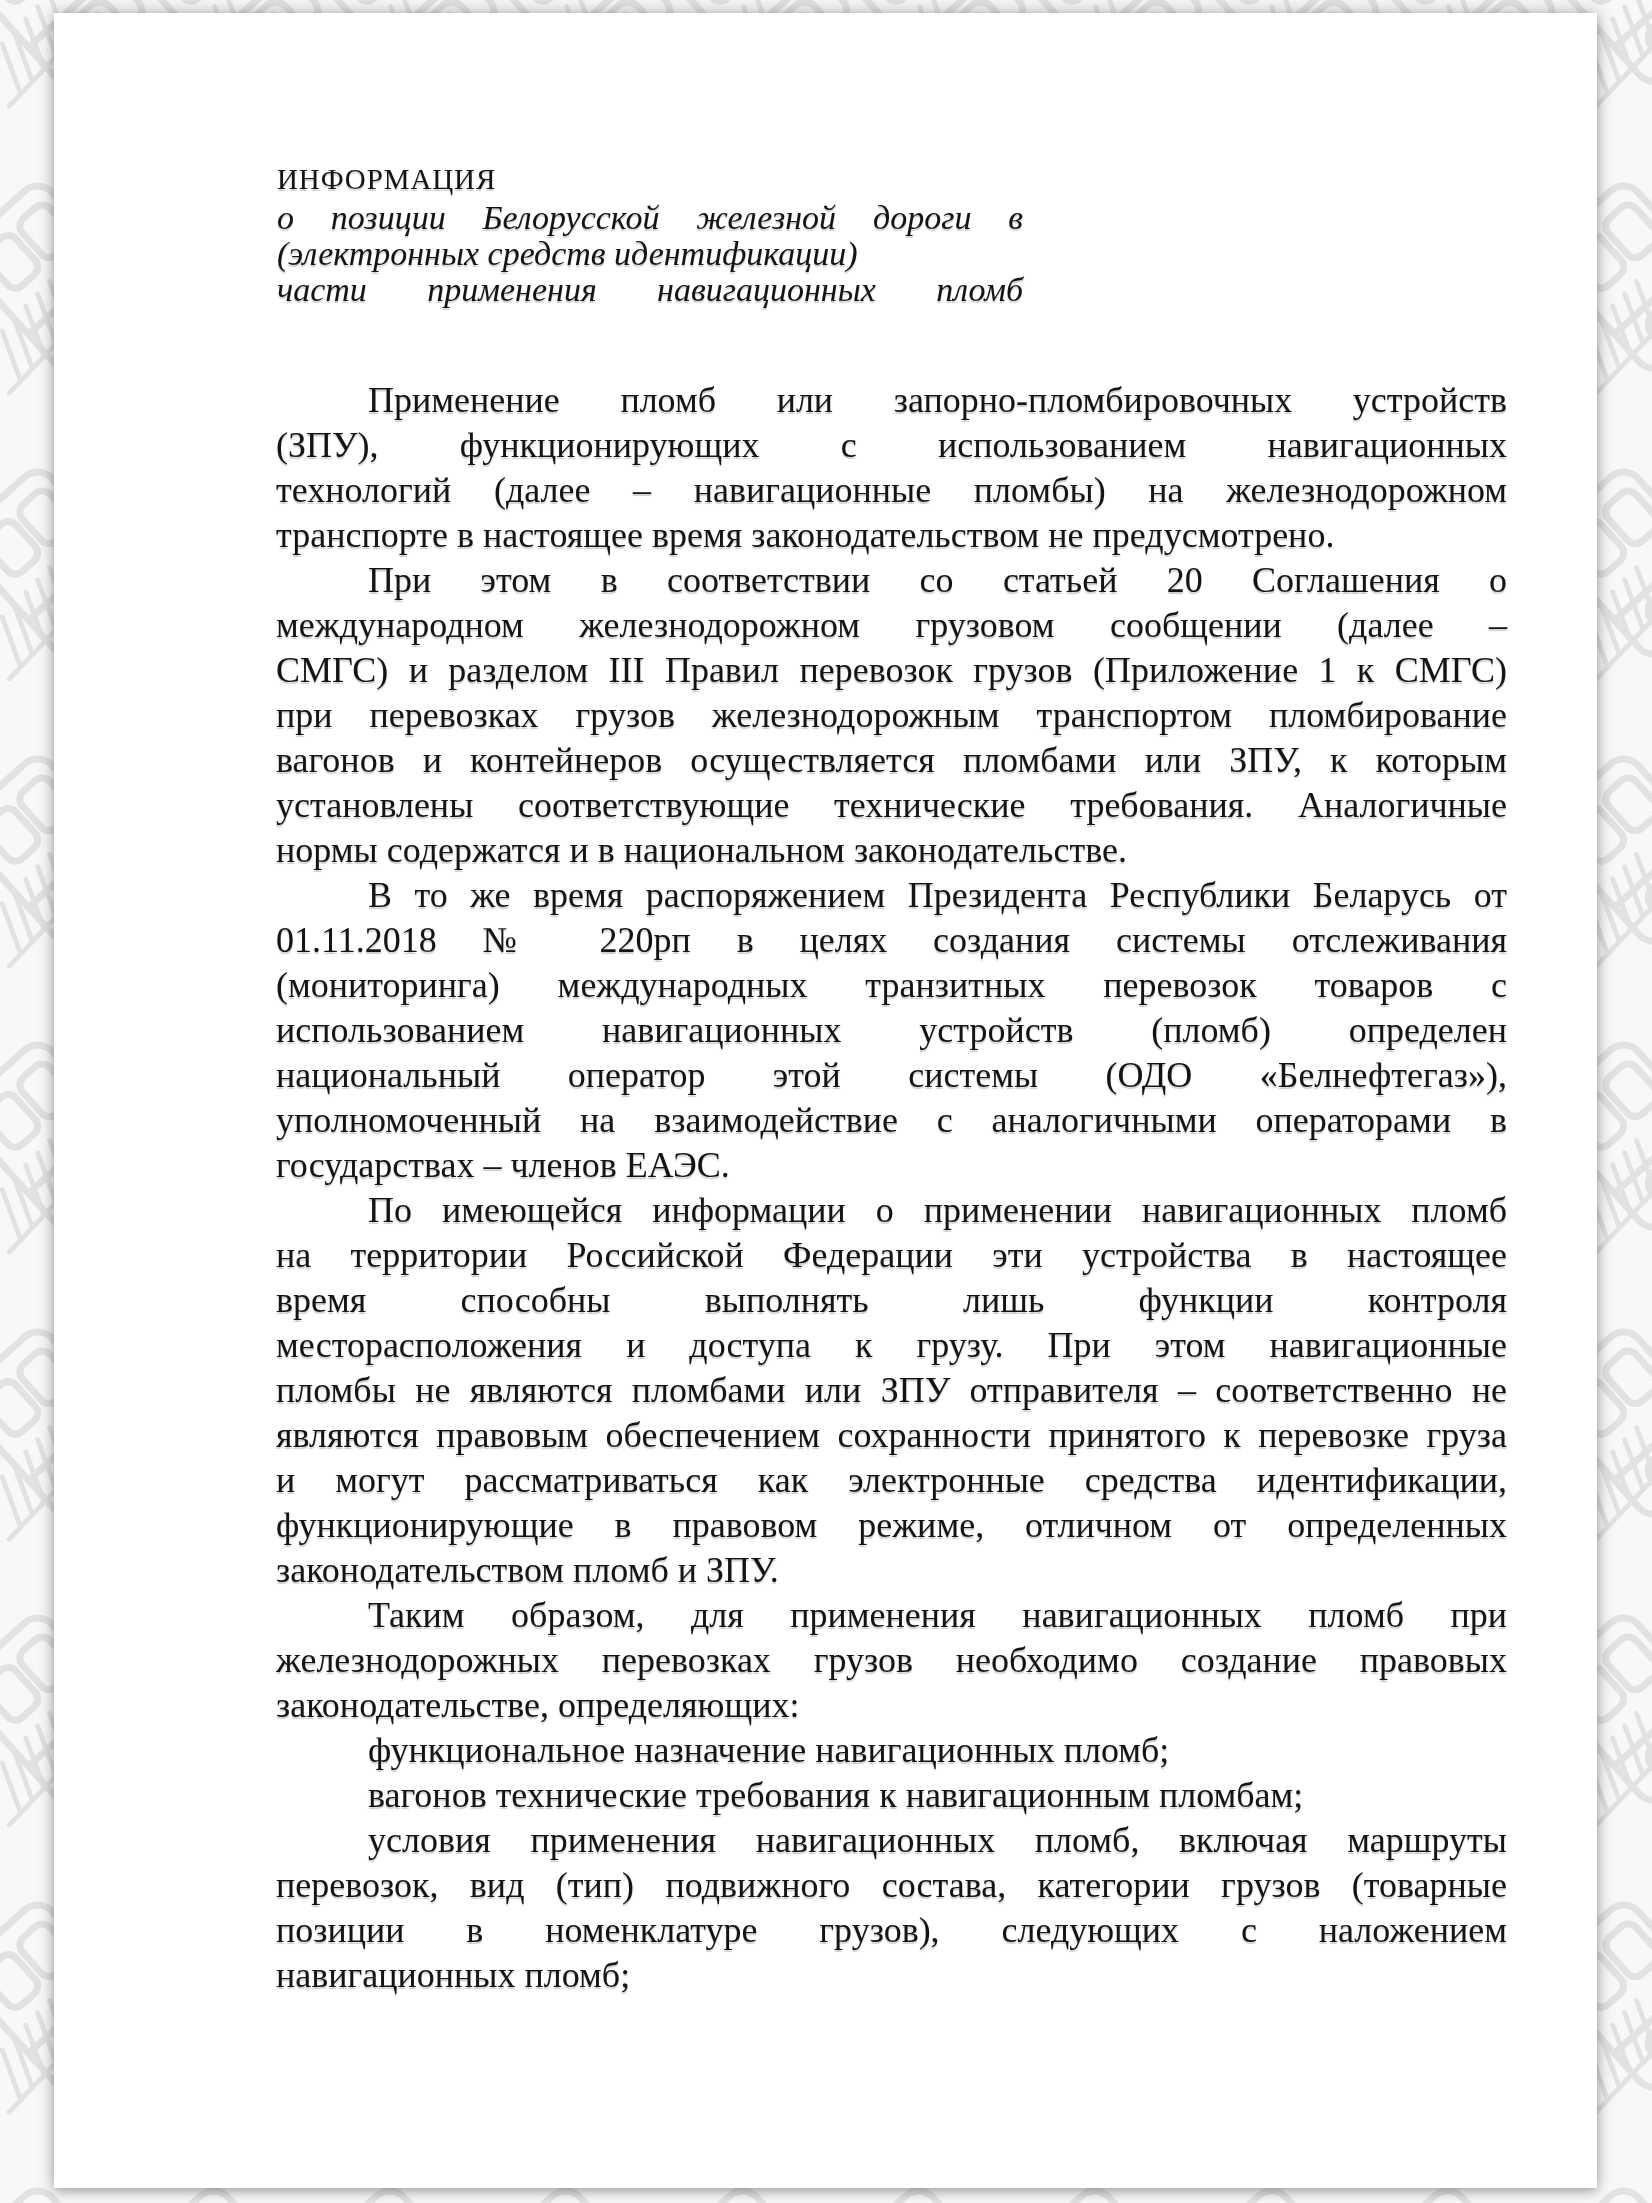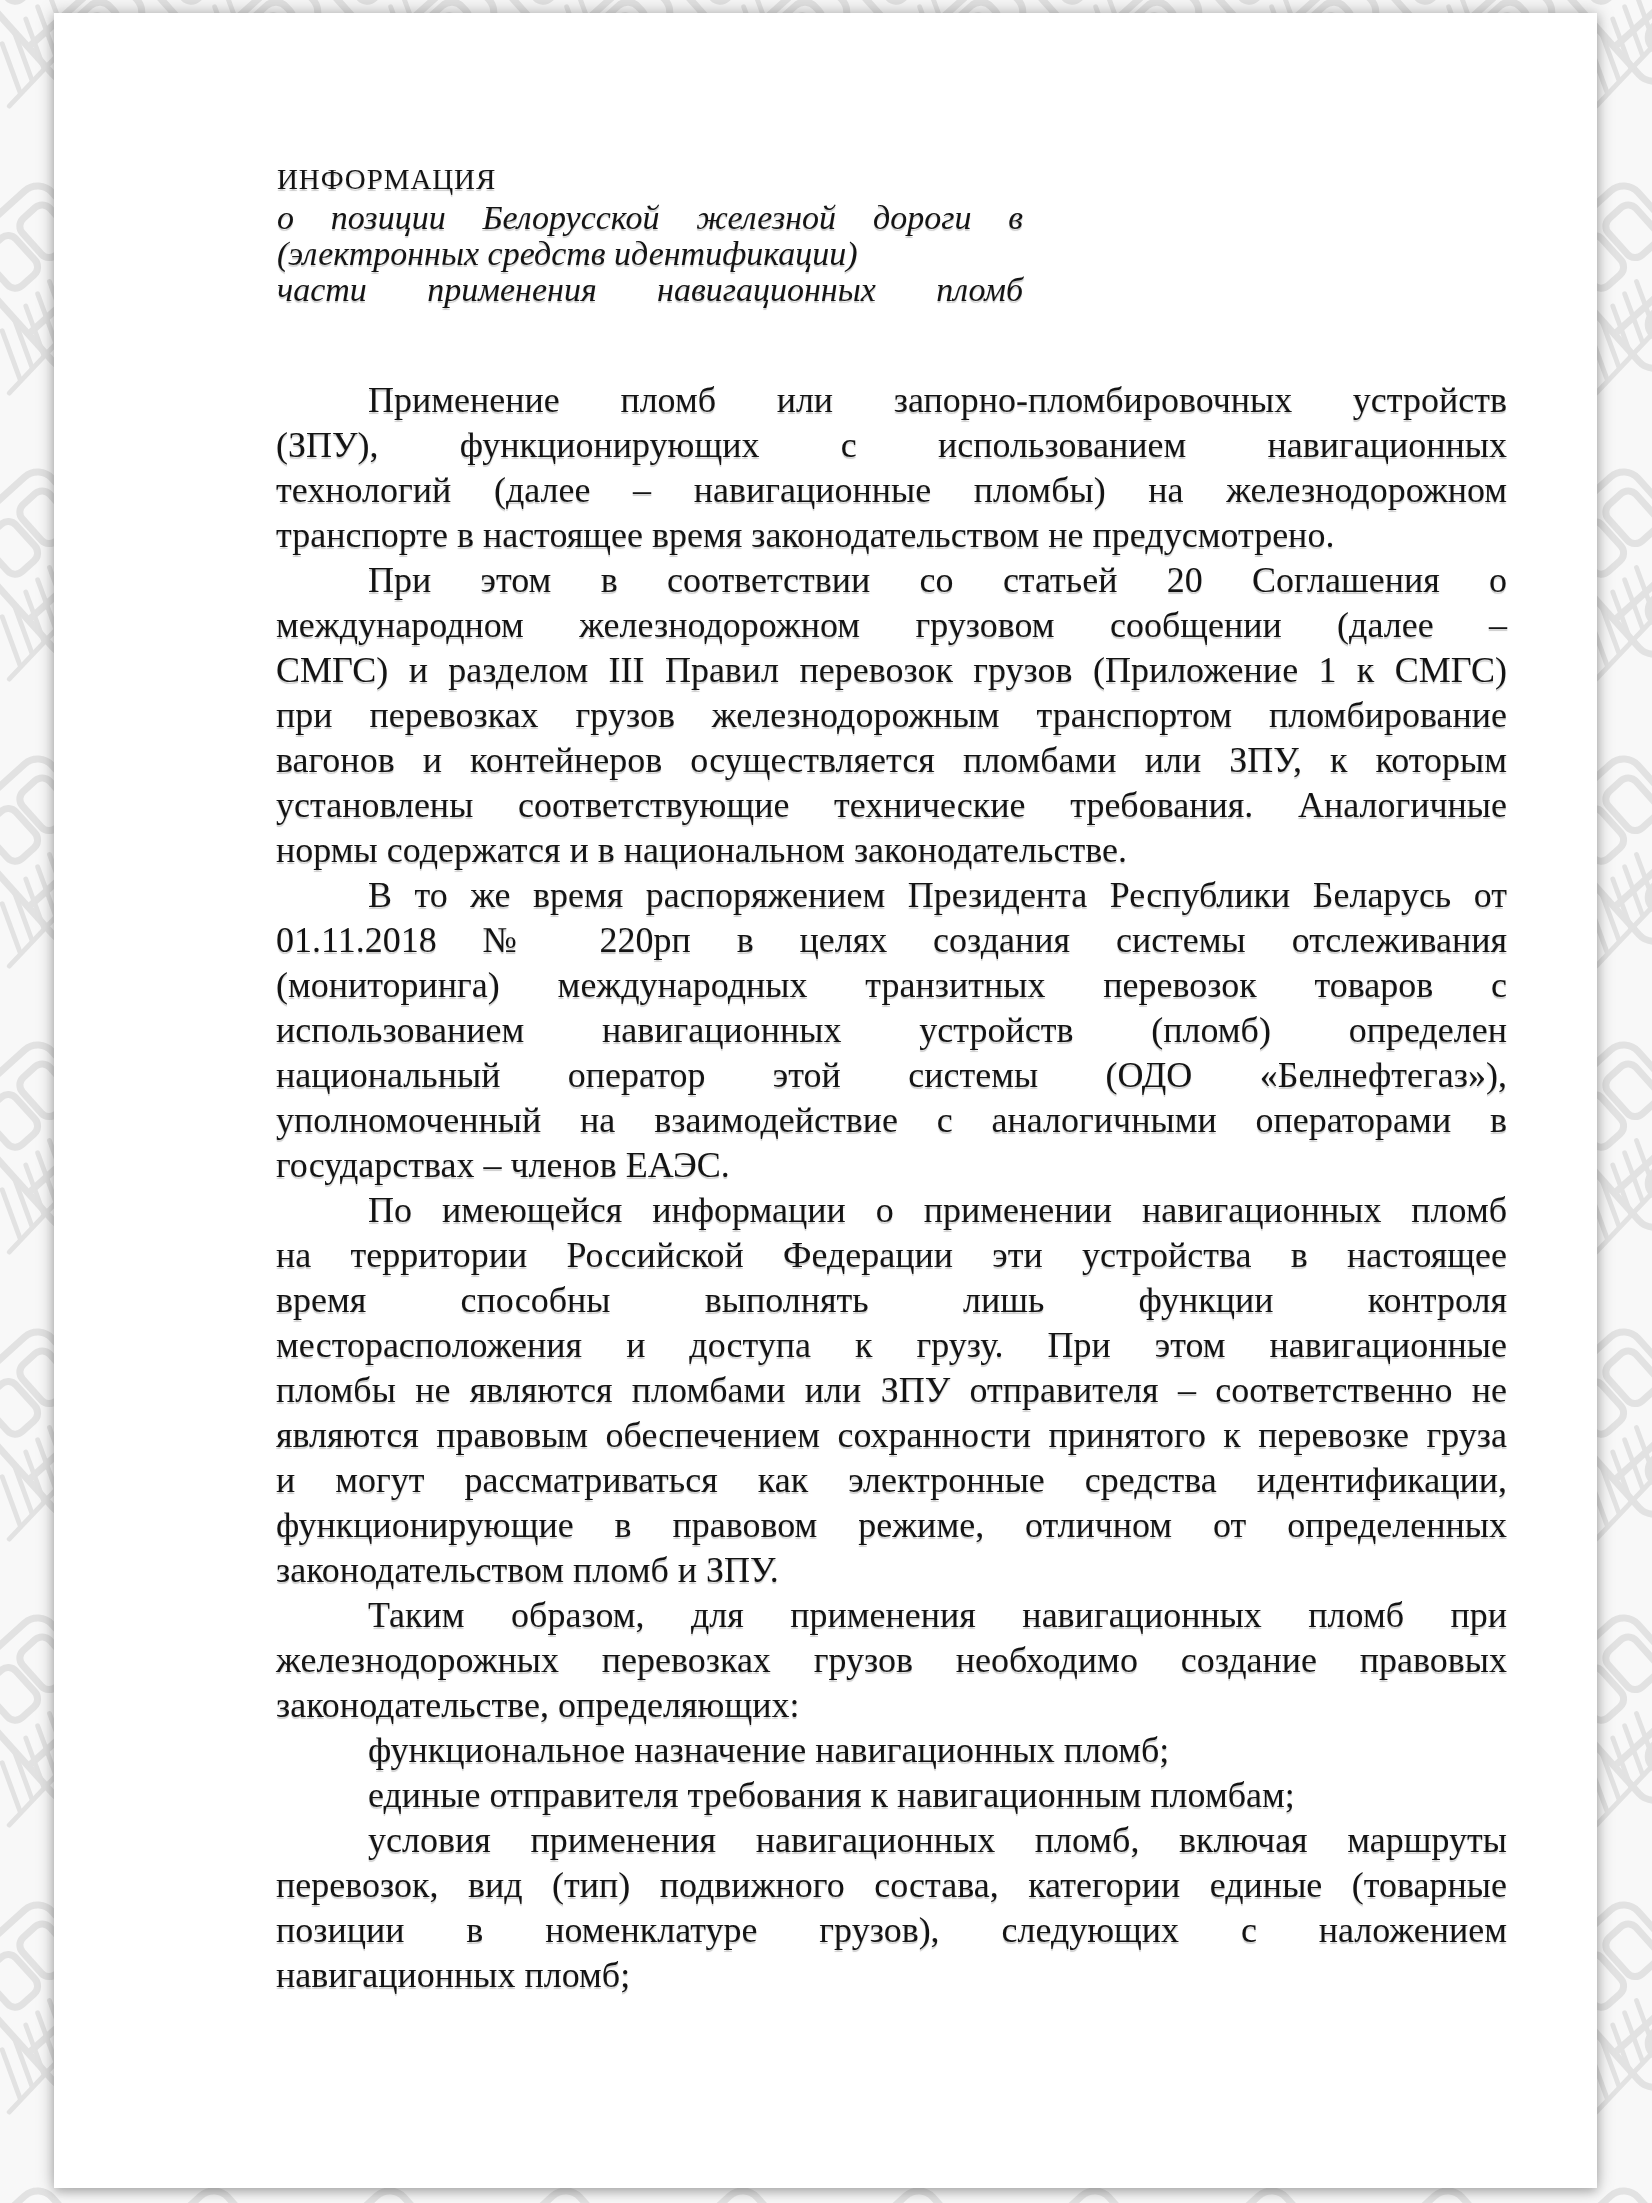--- a/index.html
+++ b/index.html
@@ -2170,22 +2170,22 @@
         <div class="line just">месторасположения и доступа к грузу. При этом навигационные</div>
         <div class="line just">пломбы не являются пломбами или ЗПУ отправителя – соответственно не</div>
         <div class="line just">являются правовым обеспечением сохранности принятого к перевозке груза</div>
         <div class="line just">и могут рассматриваться как электронные средства идентификации,</div>
         <div class="line just">функционирующие в правовом режиме, отличном от определенных</div>
         <div class="line">законодательством пломб и ЗПУ.</div>
         <div class="line just indent">Таким образом, для применения навигационных пломб при</div>
         <div class="line just">железнодорожных перевозках грузов необходимо создание правовых</div>
         <div class="line">законодательстве, определяющих:</div>
         <div class="line indent">функциональное назначение навигационных пломб;</div>
-        <div class="line indent">единые отправителя требования к навигационным пломбам;</div>
+        <div class="line indent">вагонов технические требования к навигационным пломбам;</div>
         <div class="line just indent">условия применения навигационных пломб, включая маршруты</div>
-        <div class="line just">перевозок, вид (тип) подвижного состава, категории единые (товарные</div>
+        <div class="line just">перевозок, вид (тип) подвижного состава, категории грузов (товарные</div>
         <div class="line just">позиции в номенклатуре грузов), следующих с наложением</div>
         <div class="line">навигационных пломб;</div>
       </div>
   </div>
 
 </div>
 
 
 </body></html>

